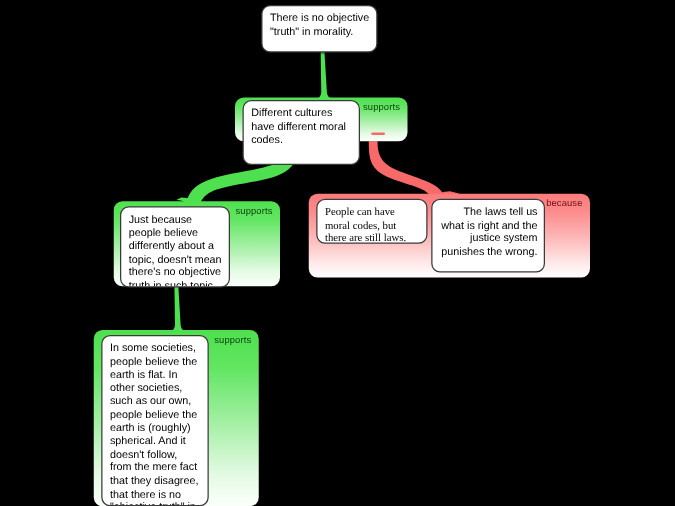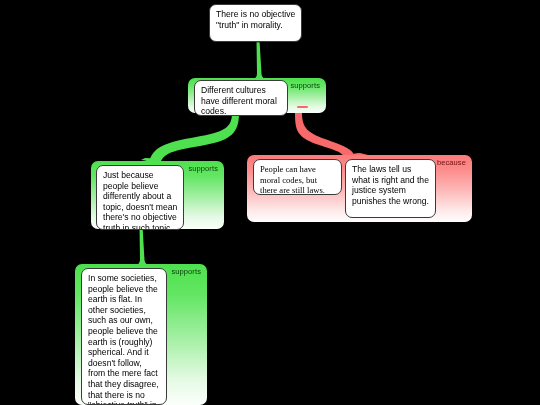--- a/index.html
+++ b/index.html
@@ -94,32 +94,32 @@
     <path d="M 302 113 C 302 128 308 133 325 139 C 344 146 352 148 356 158
              L 345 158 C 341 151 334 150 316 144 C 297 137 295 130 295 113 Z" fill="#f86a6a"></path>
     <path d="M 360 153 Q 352 153 345 158 L 356 158 Q 362 155 368 155 Z" fill="#f86a6a"></path>
   </svg>
 
   <div class="card root" style="left:209px; top:4px; width:93px; height:38px;">There is no objective "truth" in morality.</div>
 
   <div class="group supports" style="left:188px; top:78px; width:138px; height:35px;">
     <span class="group-label">supports</span>
   </div>
-  <div class="card" style="left:194px; top:80px; width:94px; height:36px;">Different cultures have different moral codes.</div>
+  <div class="card" style="left:194px; top:80px; width:94px; height:52px;">Different cultures have different moral codes.</div>
   <div class="stub" style="left:297px; top:106px; width:11px; height:2px;"></div>
 
   <div class="group supports" style="left:91px; top:161px; width:133px; height:68px;">
     <span class="group-label">supports</span>
   </div>
   <div class="card" style="left:96px; top:165px; width:88px; height:65px;">Just because people believe differently about a topic, doesn't mean there's no objective truth in such topic.</div>
 
   <div class="group supports" style="left:75px; top:264px; width:132px; height:141px;">
     <span class="group-label">supports</span>
   </div>
   <div class="card" style="left:81px; top:268px; width:86px; height:137px;">In some societies, people believe the earth is flat. In other societies, such as our own, people believe the earth is (roughly) spherical. And it doesn't follow, from the mere fact that they disagree, that there is no "objective truth" in geography.</div>
 
   <div class="group oppose" style="left:247px; top:155px; width:225px; height:67px;">
     <span class="group-label">because</span>
   </div>
   <div class="card" style="left:253px; top:159px; width:89px; height:36px;font-family:Liberation Serif, serif;">People can have moral codes, but there are still laws.</div>
-  <div class="card" style="left:345px; top:159px; width:91px; height:59px;">The laws tell us what is right and the justice system punishes the wrong.</div>
+  <div class="card" style="left:345px; top:159px; width:91px; height:59px;text-align:right;">The laws tell us what is right and the justice system punishes the wrong.</div>
 
 </div>
 
 </body></html>

